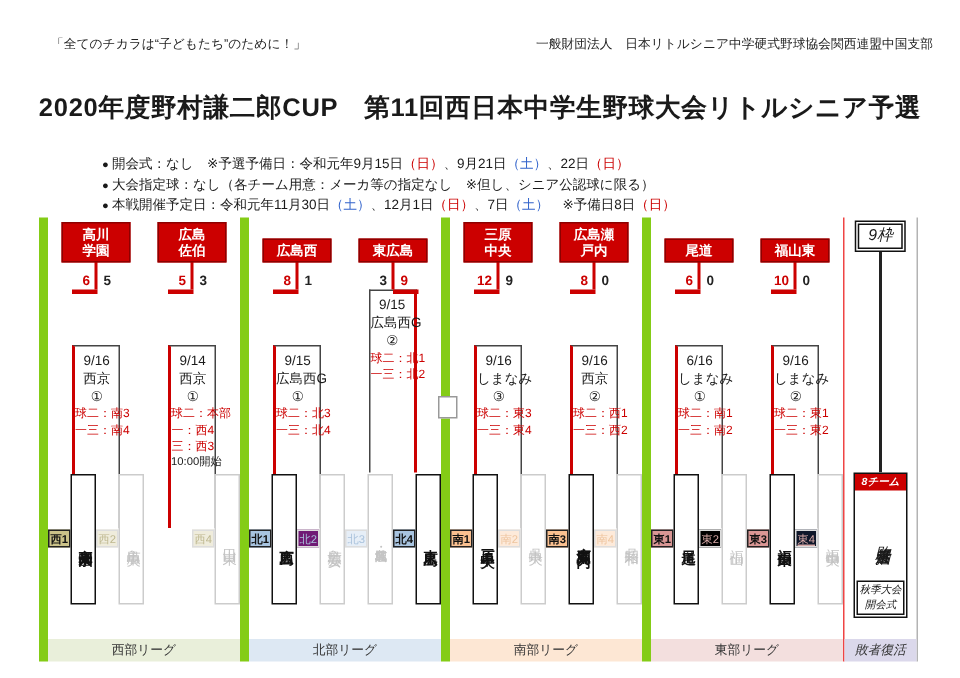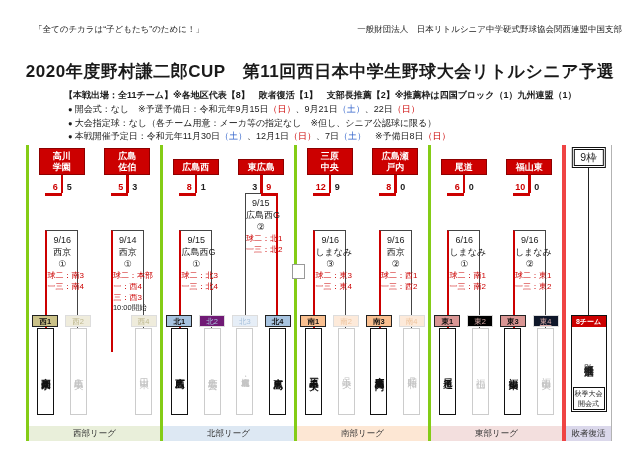--- a/index.html
+++ b/index.html
@@ -8,21 +8,21 @@
 
   .topbar{position:absolute;top:24px;left:34px;right:18px;display:flex;justify-content:space-between;font-size:8.5px;color:#222;gap:40px;}
   .title{position:absolute;top:44px;left:0;right:0;text-align:center;font-size:17px;font-weight:bold;letter-spacing:.5px;white-space:nowrap;margin-top:16px;}
   .entry{position:absolute;top:89px;left:64px;font-size:9px;font-weight:bold;white-space:nowrap;}
   .bullets{position:absolute;top:103px;left:68px;font-size:9px;line-height:13.5px;}
   .bullet{white-space:nowrap;}
   .bullet::before{content:"● ";font-size:7.5px;}
   .seg-black{color:#1a1a1a;} .seg-red{color:var(--red);} .seg-blue{color:#3465cc;}
 
   .bracket{position:absolute;top:145px;left:26px;width:597px;height:296px;display:flex;}
-  .group{position:relative;width:134px;border-left:3px solid #84cc16;display:flex;box-sizing:border-box;}
+  .group{position:relative;width:134px;border-left:6px solid #84cc16;display:flex;box-sizing:border-box;}
   .group:last-of-type{}
   .match-unit{position:relative;flex:1;height:281px;}
   .band{position:absolute;bottom:0;left:0;right:0;height:15px;font-size:8.5px;line-height:15px;text-align:center;color:#333;}
 
   .winner-tag{position:absolute;top:0;left:50%;transform:translateX(-50%);height:30px;display:flex;align-items:flex-end;z-index:3;}
   .wt-box{background:var(--red);border:1px solid #8d0000;color:#fff;font-weight:bold;font-size:9px;line-height:10.5px;padding:2px 3px;text-align:center;white-space:nowrap;min-width:38px;}
   .center-line{position:absolute;left:calc(50% - 1.25px);top:27px;width:2.5px;height:21px;background:var(--red);z-index:2;}
   .topseg{position:absolute;top:48px;height:2.5px;background:var(--red);z-index:2;}
   .wl .topseg{left:25%;width:26%;} .wr .topseg{left:50%;width:26%;}
 
@@ -33,31 +33,31 @@
 
   .match-box{position:absolute;left:25%;right:25%;top:48px;height:122px;background:#fff;border-top:1px solid #444;text-align:center;font-size:9px;padding-top:3px;box-sizing:border-box;z-index:1;}
   .wl .match-box{border-left:2.5px solid var(--red);border-right:1.2px solid #444;margin-top:37px;}
   .wr .match-box{border-right:2.5px solid var(--red);border-left:1.2px solid #444;}
   .m-date,.m-venue{line-height:12px;white-space:nowrap;}
   .m-round{line-height:12px;}
   .m-off{color:var(--red);font-size:8px;line-height:11px;white-space:nowrap;}
   .m-note{font-size:7.5px;line-height:10px;white-space:nowrap;}
   .m-off:empty,.m-note:empty,.wt-line:empty{display:none;}
 
-  .team-col{position:absolute;top:170px;width:50%;display:flex;flex-direction:column;align-items:center;z-index:2;}
+  .team-col{position:absolute;top:170px;width:50%;display:flex;align-items:center;z-index:2;}
   .tc-l{left:0;} .tc-r{left:50%;}
   .t-label{width:26px;height:12px;font-size:7.5px;line-height:12px;text-align:center;box-sizing:border-box;white-space:nowrap;}
   .win .t-label{border:1px solid #222;color:#111;font-weight:bold;}
   .lose .t-label{border:1px solid #ddd;}
   .t-name{width:17px;height:87px;margin-top:1px;writing-mode:vertical-rl;text-orientation:upright;font-size:9.5px;letter-spacing:1px;display:flex;align-items:center;justify-content:center;box-sizing:border-box;background:#fff;text-align:center;}
   .win .t-name{border:1.5px solid #111;font-weight:600;color:#111;}
   .lose .t-name{border:1px solid #ccc;color:#c4c4c4;}
   .t-name.long{font-size:8px;letter-spacing:0;line-height:9px;}
 
-  .revival-col{position:relative;width:50px;border-left:4px solid #ef4444;border-right:1px solid #b3b3b3;box-sizing:border-box;}
+  .revival-col{position:relative;width:50px;border-left:1px solid #ef4444;border-right:1px solid #b3b3b3;box-sizing:border-box;font-style:italic;}
   .slot-box{position:absolute;top:4px;left:50%;transform:translateX(-50%);border:1.5px solid #111;outline:1px solid #111;outline-offset:1.5px;background:#fff;font-size:10.5px;line-height:13px;padding:1px 6px;white-space:nowrap;z-index:2;}
   .slot-line{position:absolute;top:23px;height:147px;left:calc(50% - .75px);width:1.5px;background:#222;}
   .rev-box{position:absolute;top:170px;left:50%;transform:translateX(-50%);width:36px;border:1.5px solid #111;background:#fff;box-sizing:border-box;z-index:2;}
   .rev-head{background:var(--red);color:#fff;font-size:7px;line-height:11px;text-align:center;font-weight:bold;white-space:nowrap;}
   .rev-body{writing-mode:vertical-rl;text-orientation:upright;font-size:10px;letter-spacing:.5px;height:58px;margin:1px auto;display:flex;align-items:center;justify-content:center;}
   .rev-foot{border:1px solid #111;margin:1px;font-size:7px;line-height:9.5px;text-align:center;padding:1px 0;}
 
   .artifact{position:absolute;left:266px;top:119px;width:11px;height:13px;border:1px solid #999;background:#fff;z-index:4;}
 </style>
 </head>
@@ -65,21 +65,20 @@
 
 <div class="page">
 
   <div class="topbar">
     <span>「全てのチカラは“子どもたち”のために！」</span>
     <span>一般財団法人　日本リトルシニア中学硬式野球協会関西連盟中国支部</span>
   </div>
 
   <div class="title">2020年度野村謙二郎CUP　第11回西日本中学生野球大会リトルシニア予選</div>
 
-  <div class="entry">【本戦出場：全11チーム】※各地区代表【8】　敗者復活【1】　支部長推薦【2】※推薦枠は四国ブロック（1）九州連盟（1）</div>
 
   <div class="bullets">
     <div class="bullet"><span class="seg-black">開会式：なし　※予選予備日：令和元年9月15日</span><span class="seg-red">（日）</span><span class="seg-black">、9月21日</span><span class="seg-blue">（土）</span><span class="seg-black">、22日</span><span class="seg-red">（日）</span></div>
     <div class="bullet"><span class="seg-black">大会指定球：なし（各チーム用意：メーカ等の指定なし　※但し、シニア公認球に限る）</span></div>
     <div class="bullet"><span class="seg-black">本戦開催予定日：令和元年11月30日</span><span class="seg-blue">（土）</span><span class="seg-black">、12月1日</span><span class="seg-red">（日）</span><span class="seg-black">、7日</span><span class="seg-blue">（土）</span><span class="seg-black">　※予備日8日</span><span class="seg-red">（日）</span></div>
   </div>
 
   <div class="bracket">
 
     <div class="group">

